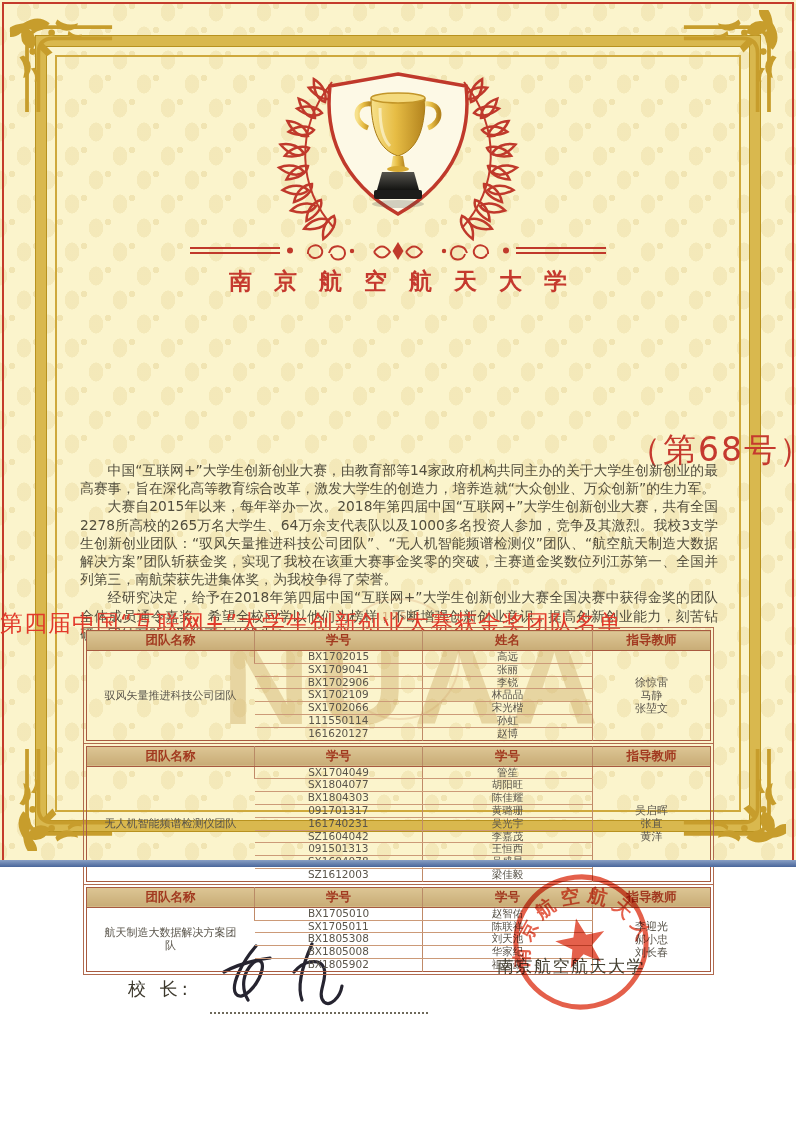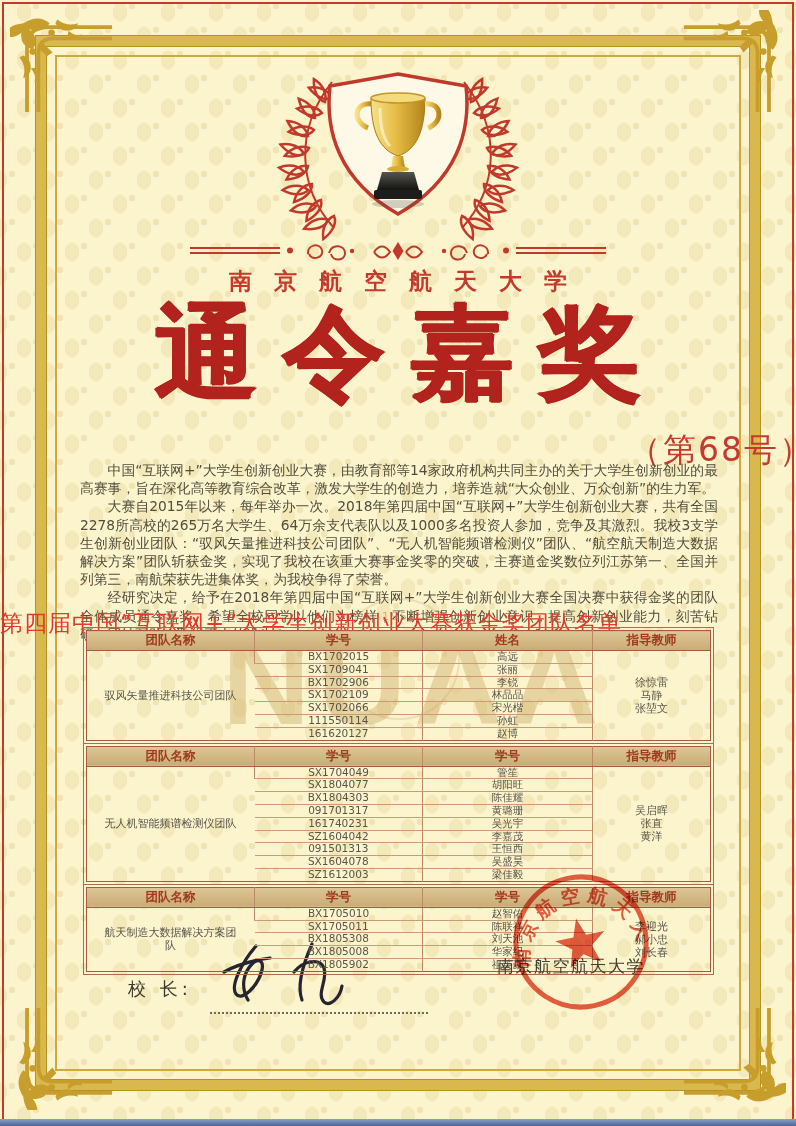--- a/index.html
+++ b/index.html
@@ -1,17 +1,17 @@
 <!DOCTYPE html>
 <html lang="zh"><head>
 <meta charset="utf-8">
 <style>
   html,body{margin:0;padding:0;}
   body{width:796px;height:1126px;overflow:hidden;font-family:"DejaVu Sans",sans-serif;}
-  .page{position:relative;width:796px;height:1126px;background-color:#fbf4cc;
+  .page{position:relative;width:796px;height:867px;background-color:#fbf4cc;
     background-image:
       radial-gradient(ellipse 13px 17px at 24px 12px, rgba(214,188,110,.20) 55%, transparent 57%),
       radial-gradient(ellipse 13px 17px at 0px 36px, rgba(214,188,110,.20) 55%, transparent 57%),
       radial-gradient(ellipse 13px 17px at 48px 36px, rgba(214,188,110,.20) 55%, transparent 57%),
       radial-gradient(circle 5px at 12px 30px, rgba(210,180,100,.25) 60%, transparent 62%),
       radial-gradient(circle 5px at 36px 6px, rgba(210,180,100,.25) 60%, transparent 62%);
     background-size:48px 48px;}
   .red-edge{position:absolute;inset:2px;border:2px solid #c43b2c;pointer-events:none;}
   .gold-band{position:absolute;inset:36px;border:10px solid #d9b84e;
     box-shadow:inset 0 0 0 1px #b8921f, 0 0 0 1px #b8921f;pointer-events:none;}
@@ -219,21 +219,20 @@
     <g fill="#c0392b">
       <circle cx="102" cy="10.5" r="3"></circle>
         <circle cx="318" cy="10.5" r="3"></circle>
       <path d="M210 2 l5.5 9 -5.5 9 -5.5 -9 z"></path>
       <circle cx="164" cy="11" r="2.2"></circle>
         <circle cx="256" cy="11" r="2.2"></circle>
     </g>
   </svg>
 
   <div class="univ">南京航空航天大学</div>
-  <h1 class="title">通令嘉奖</h1>
   <div class="issue">（第68号）</div>
 
   <div class="bodytext">
     <p>中国“互联网+”大学生创新创业大赛，由教育部等14家政府机构共同主办的关于大学生创新创业的最高赛事，旨在深化高等教育综合改革，激发大学生的创造力，培养造就“大众创业、万众创新”的生力军。</p>
     <p>大赛自2015年以来，每年举办一次。2018年第四届中国“互联网+”大学生创新创业大赛，共有全国2278所高校的265万名大学生、64万余支代表队以及1000多名投资人参加，竞争及其激烈。我校3支学生创新创业团队：“驭风矢量推进科技公司团队”、“无人机智能频谱检测仪”团队、“航空航天制造大数据解决方案”团队斩获金奖，实现了我校在该重大赛事金奖零的突破，主赛道金奖数位列江苏第一、全国并列第三，南航荣获先进集体奖，为我校争得了荣誉。</p>
     <p>经研究决定，给予在2018年第四届中国“互联网+”大学生创新创业大赛全国决赛中获得金奖的团队全体成员通令嘉奖。希望全校同学以他们为榜样，不断增强创新创业意识，提高创新创业能力，刻苦钻研、团结互助，取得更大的进步！</p>
   </div>
 
   <div class="list-title">第四届中国“互联网+”大学生创新创业大赛获金奖团队名单</div>
 

